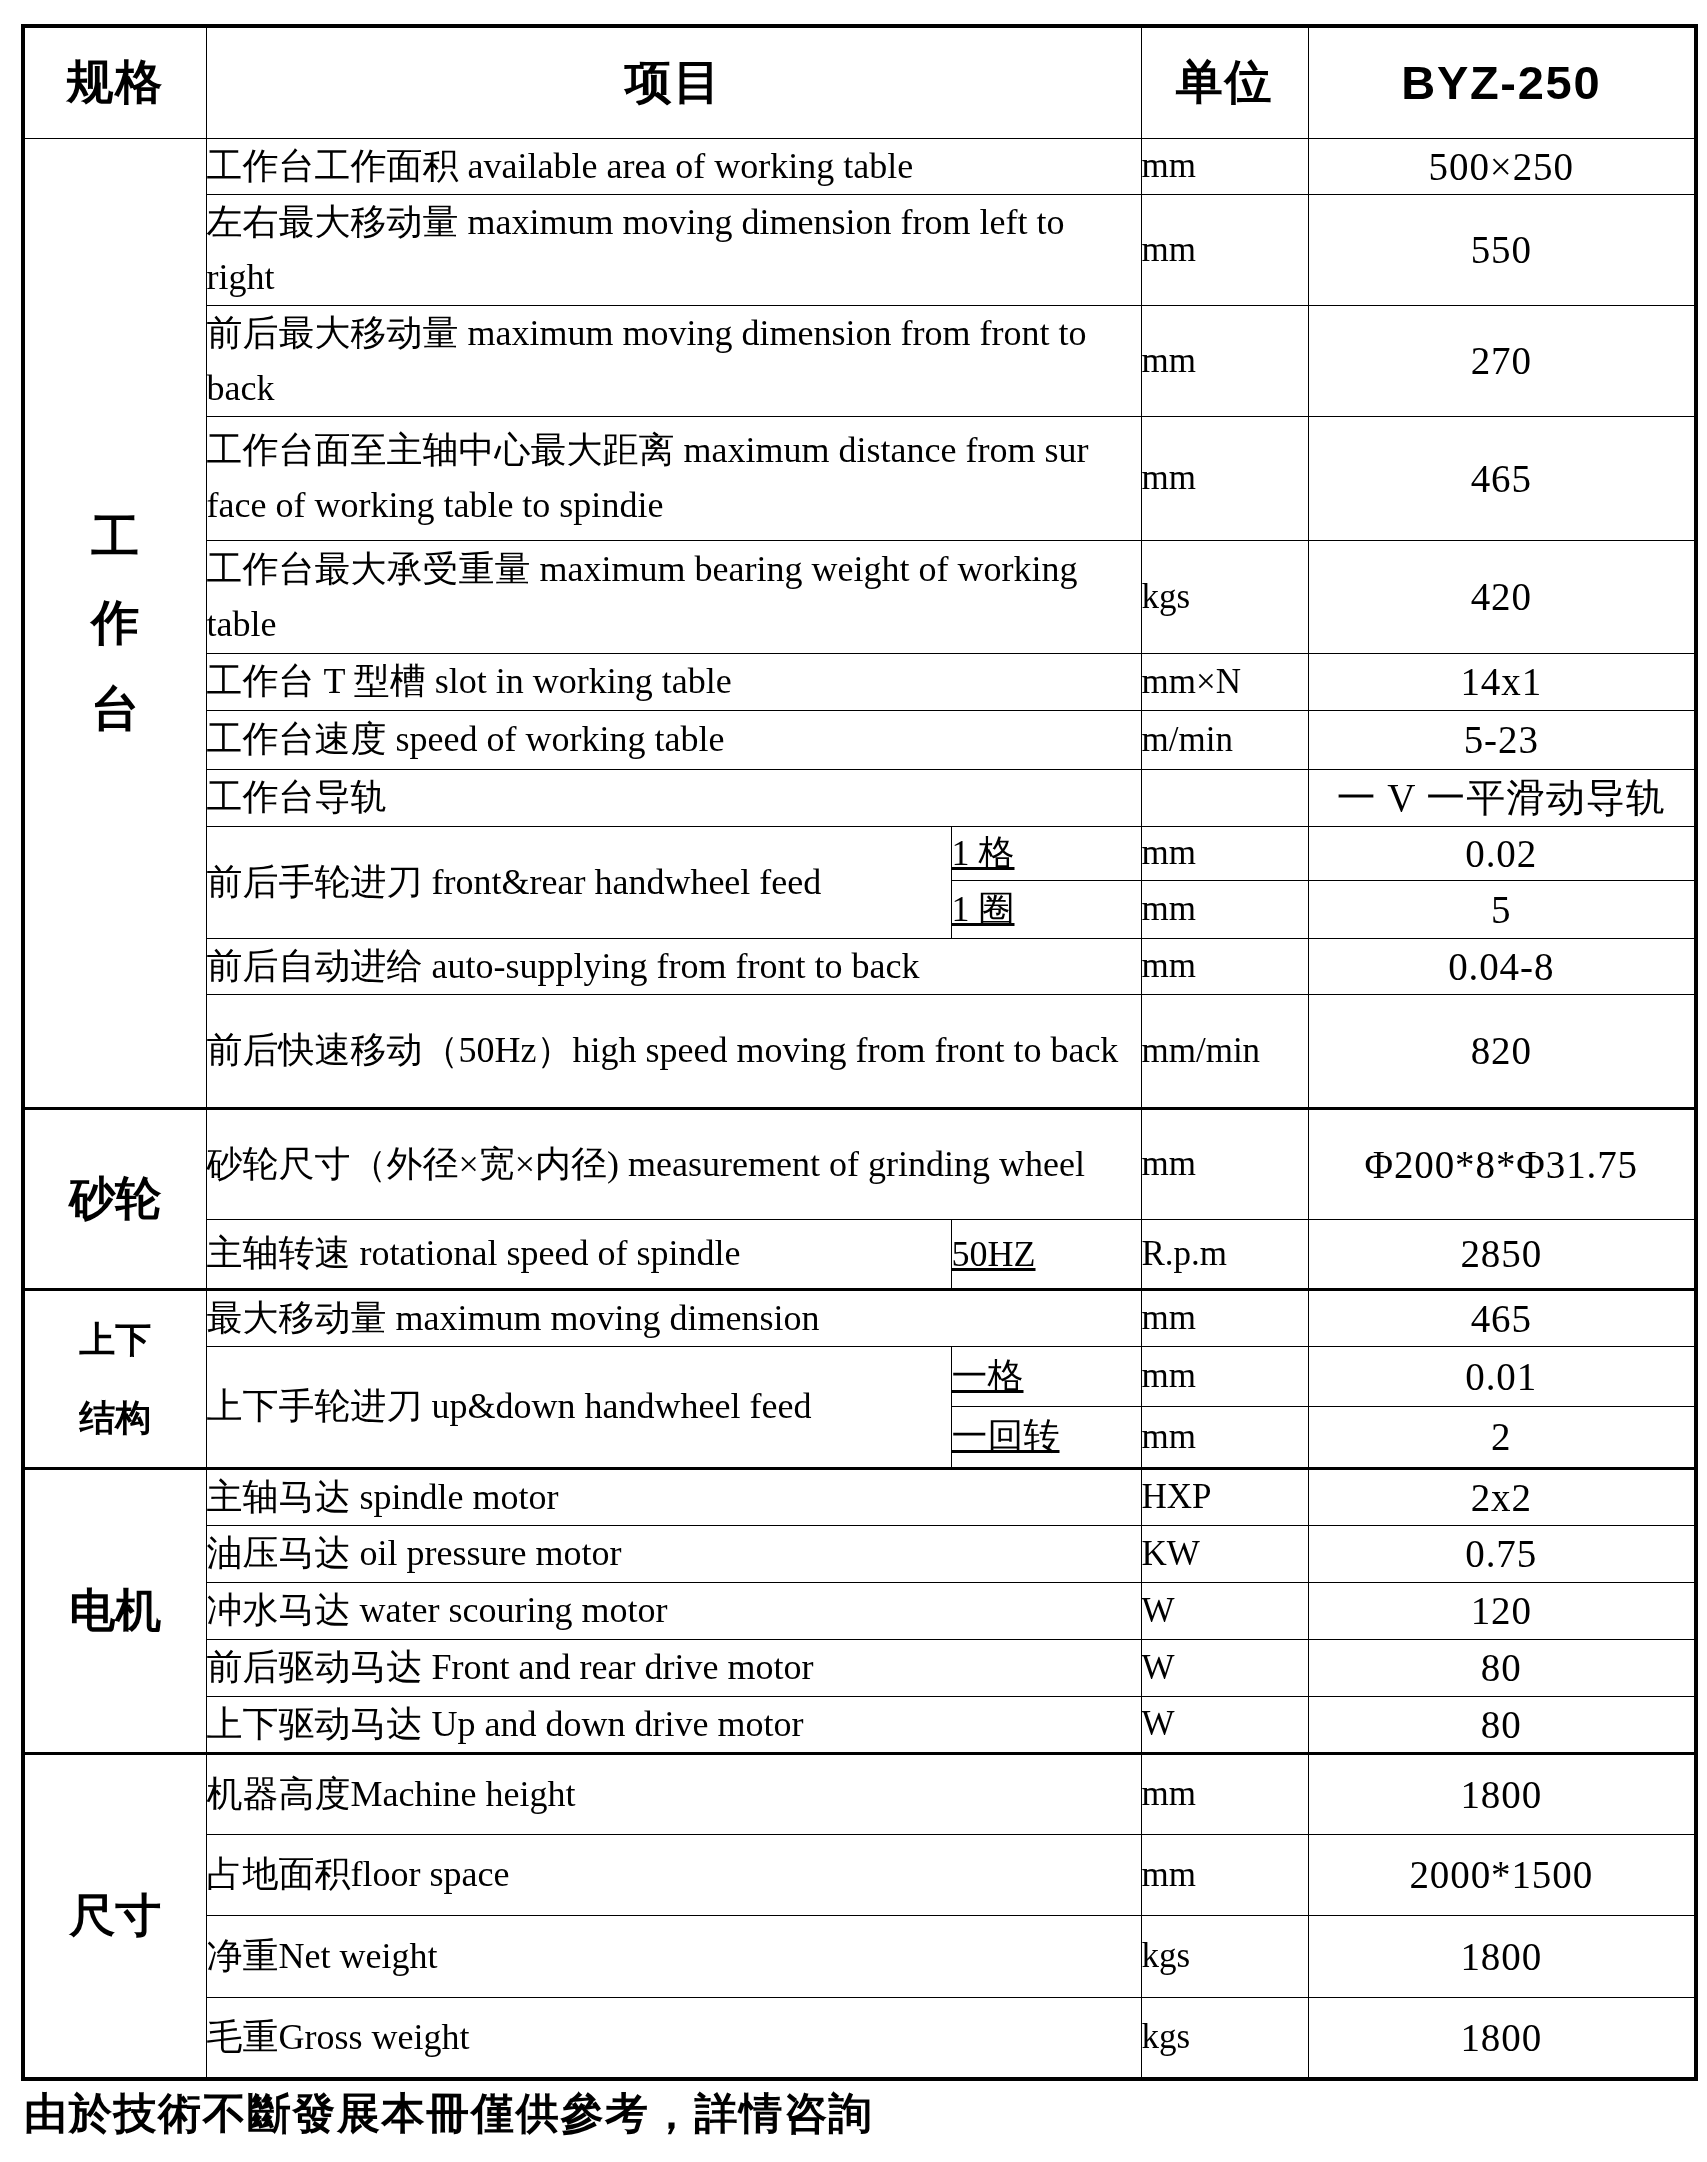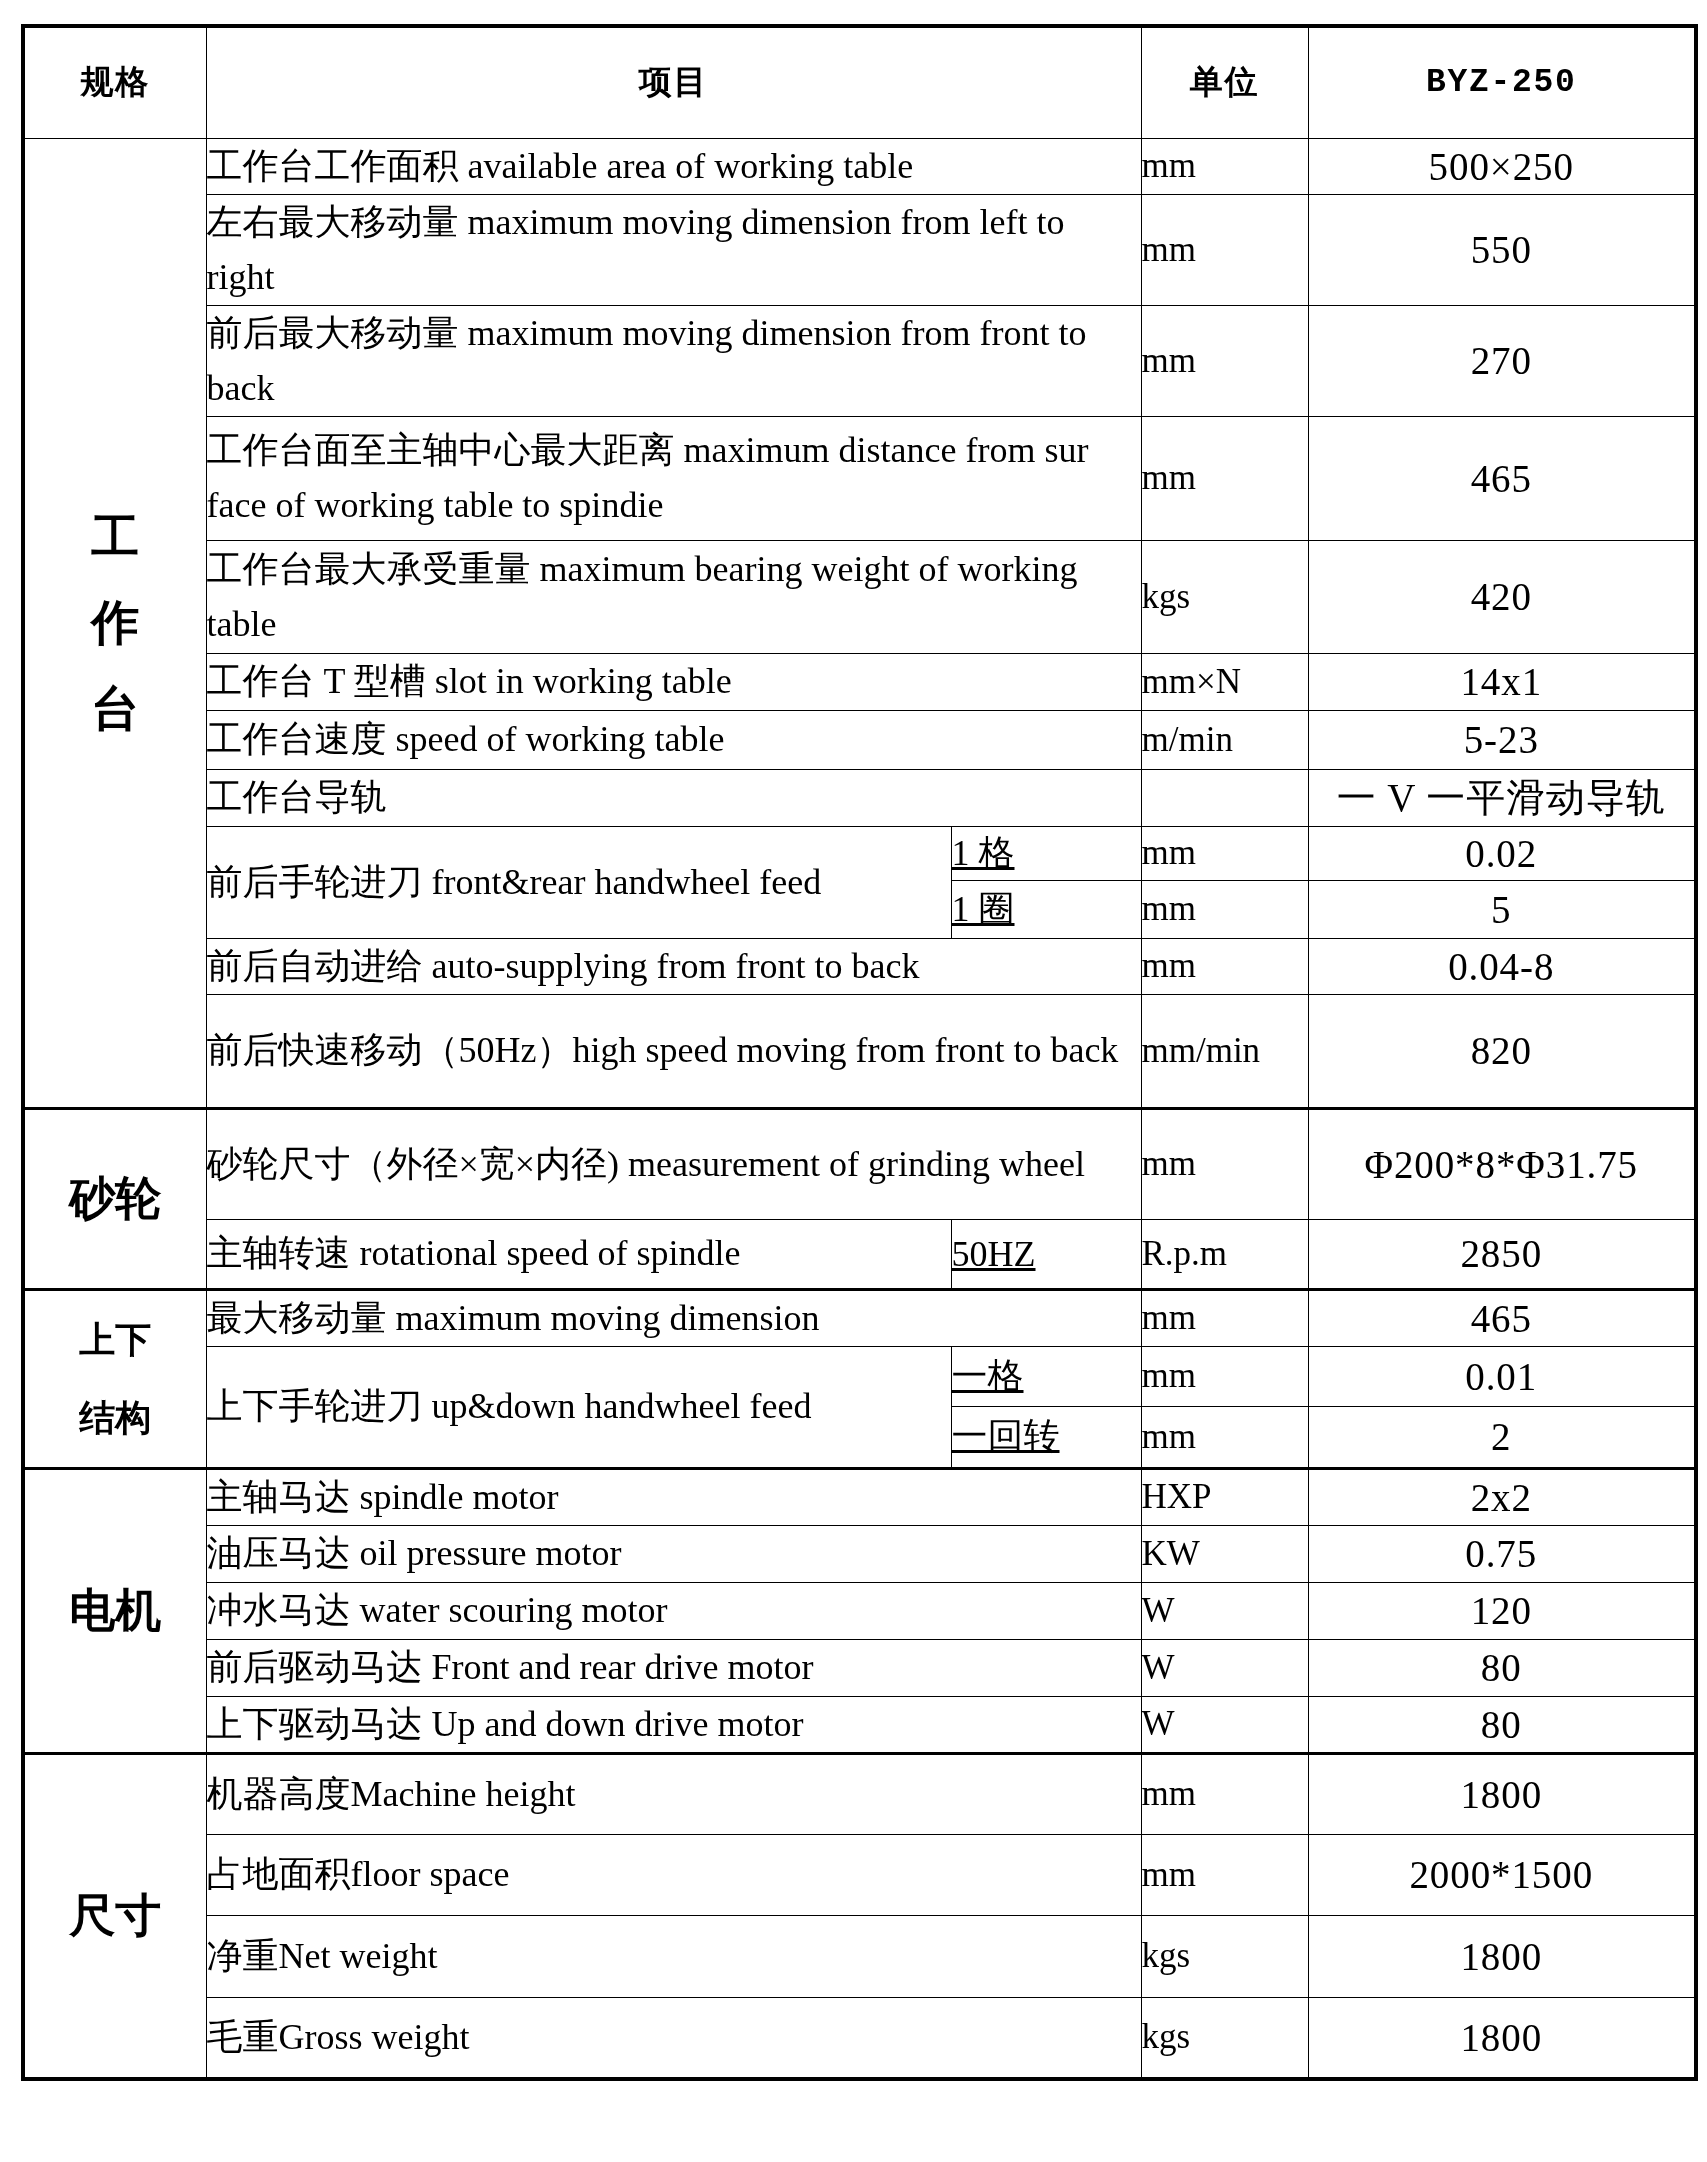--- a/index.html
+++ b/index.html
@@ -22,23 +22,23 @@
   table.spec td, table.spec th {
     border:1.7px solid #000;
     padding:0;
     overflow:hidden;
     background:#fff;
   }
   
   tr.gt td { border-top-width:3.4px; }
 
   th.hdr {
-    font-family:Liberation Mono, monospace;
+    font-family:Liberation Sans, sans-serif;
     font-weight:700;
-    font-size:33px;
+    font-size:47px;
     text-align:center;
     vertical-align:middle;
     letter-spacing:1.7px;
   }
   td.item {
     font-size:36px;
     line-height:55px;
     text-align:left;
     vertical-align:middle;
     padding:3.4px 8.5px 3.4px 47px;
@@ -250,15 +250,16 @@
       <td class="val">1800</td>
     </tr>
     <tr style="height:82px">
       <td class="item" colspan="2">毛重Gross weight</td>
       <td class="unit">kgs</td>
       <td class="val">1800</td>
     </tr>
   </tbody>
     </table>
 
+  <div class="footer">由於技術不斷發展本冊僅供參考，詳情咨詢</div>
 
 </div>
 
 
 </body></html>

